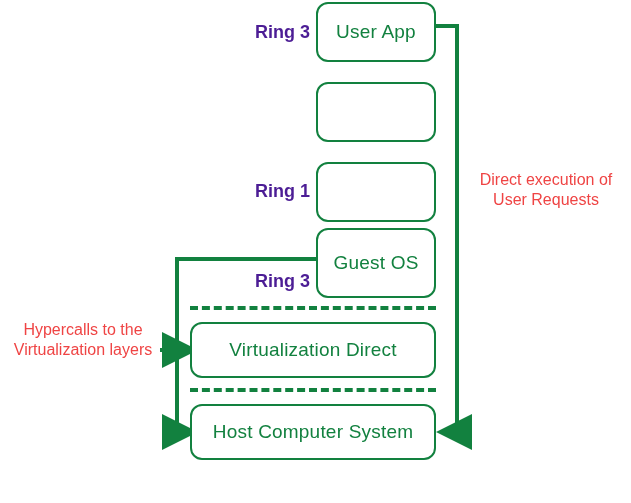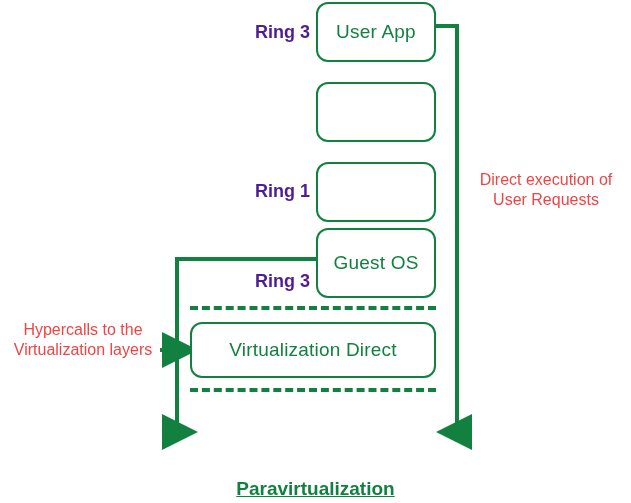--- a/index.html
+++ b/index.html
@@ -94,21 +94,21 @@
 
   <div class="box" style="left:316px; top:2px; width:120px; height:60px;">User App</div>
   <div class="box" style="left:316px; top:82px; width:120px; height:60px;"></div>
   <div class="box" style="left:316px; top:162px; width:120px; height:60px;"></div>
   <div class="box" style="left:316px; top:228px; width:120px; height:70px;">Guest OS</div>
 
   <div class="dashed" style="left:190px; top:306px; width:246px;"></div>
   <div class="dashed" style="left:190px; top:388px; width:246px;"></div>
 
   <div class="box" style="left:190px; top:322px; width:246px; height:56px;">Virtualization Direct</div>
+  <div class="box" style="left:190px; top:404px; width:246px; height:56px;">Host Computer System</div>
 
   <div class="side-label" style="left:466px; top:170px; width:160px; text-align:center;">Direct execution of
 User Requests</div>
   <div class="side-label" style="left:8px; top:320px; width:150px; text-align:center;">Hypercalls to the
 Virtualization layers</div>
 
-  <div class="title" style="left:0px; top:478px; width:631px; text-align:center;">Paravirtualization</div>
 
 </div>
 
 </body></html>

